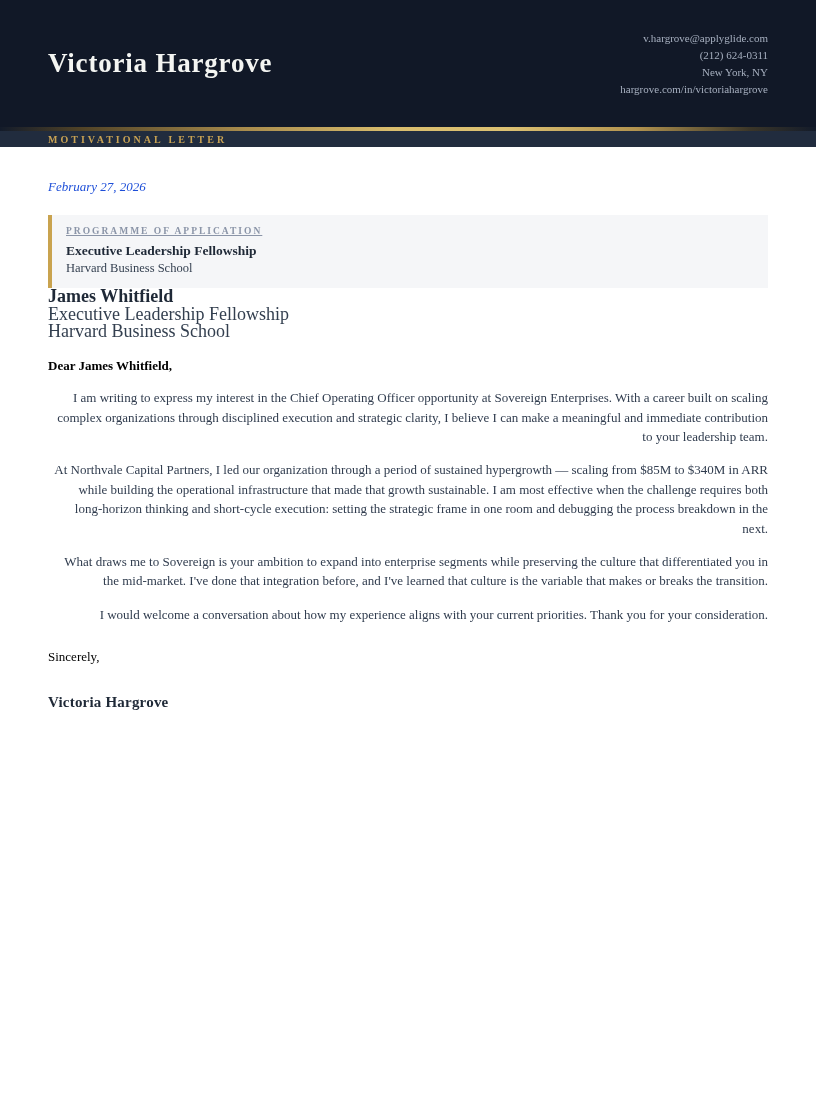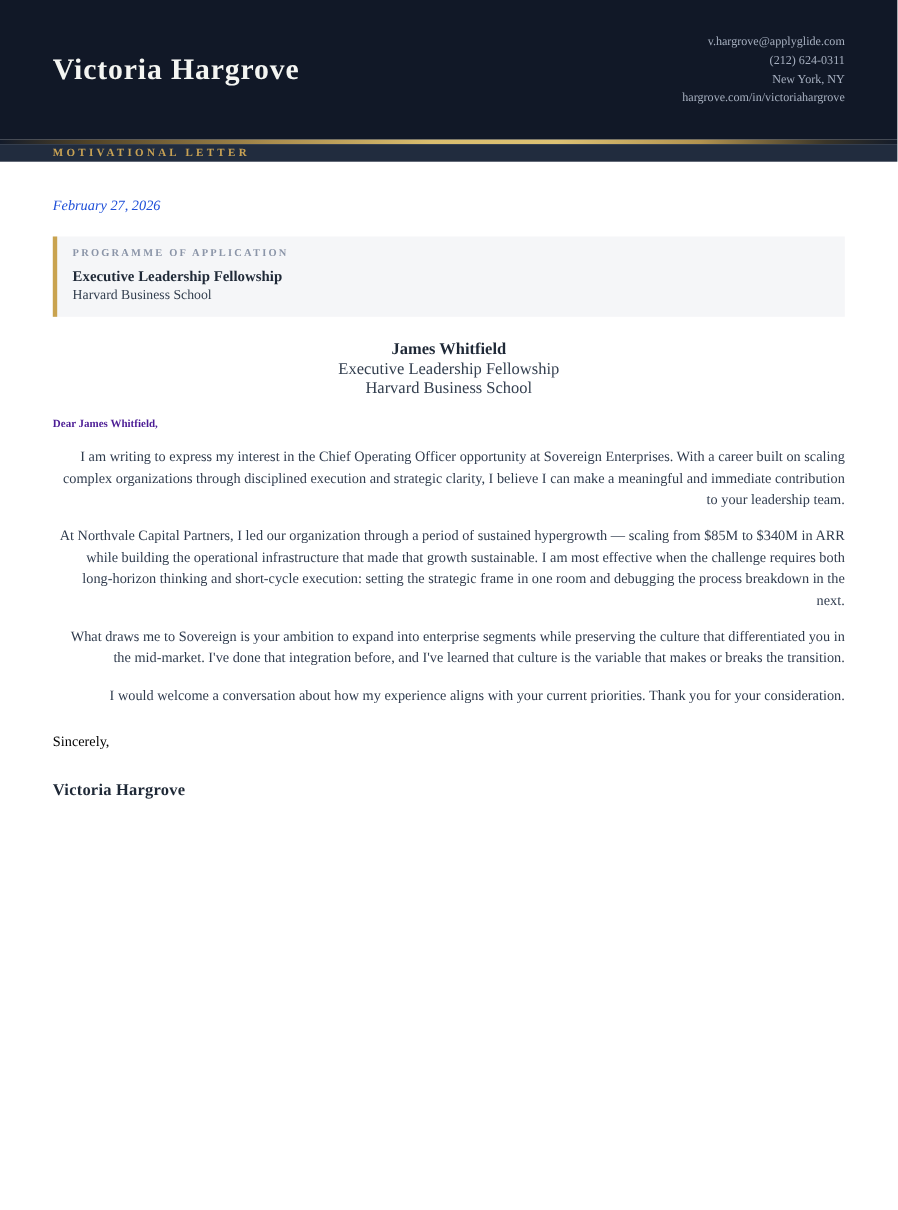--- a/index.html
+++ b/index.html
@@ -72,46 +72,45 @@
     background: #f5f6f8;
     border-left: 4px solid #c9a34f;
     padding: 11px 16px 12px 14px;
   }
   .app-label {
     font-size: 9.5px;
     font-weight: bold;
     letter-spacing: 2px;
     color: #8b95a8;
     margin-bottom: 7px;
+    text-decoration: underline;
   }
   .app-title {
     font-size: 13.5px;
     font-weight: bold;
     color: #1f2937;
     margin-bottom: 2px;
   }
   .app-org {
     font-size: 12.5px;
     color: #333f4f;
   }
 
   .recipient {
-    margin-top: 22px;
-    font-size: 15px;
+    font-size: 18px;
     color: #333f4f;
-    text-align: center;
   }
   .recipient > div { line-height: 17.7px; }
   .recipient-name { font-weight: bold; color: #1f2937; }
 
   .salutation {
     margin-top: 17px;
-    font-size: 10px;
+    font-size: 13px;
     font-weight: bold;
-    color: #4c1d95;
+    color: #000000;
   }
 
   .content p.body-par {
     margin-top: 14px;
     font-size: 13px;
     line-height: 19.4px;
     color: #303c4e;
     text-align: right;
   }
 

